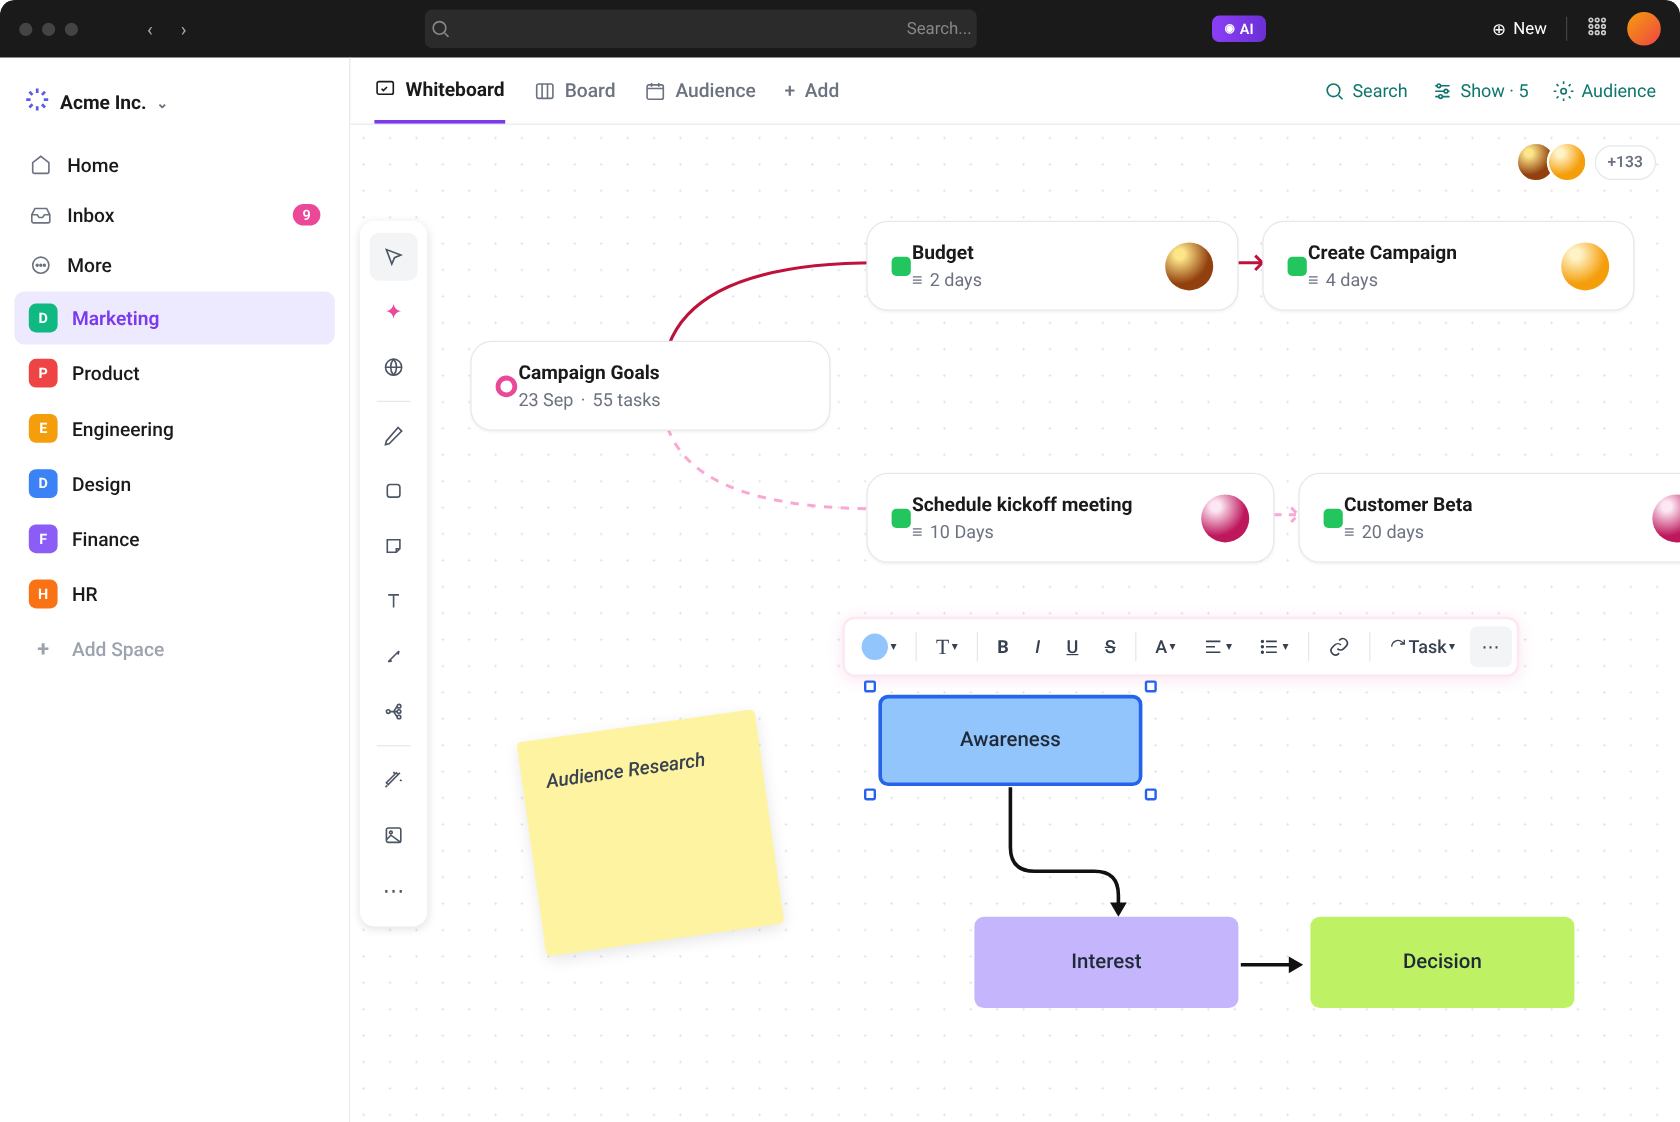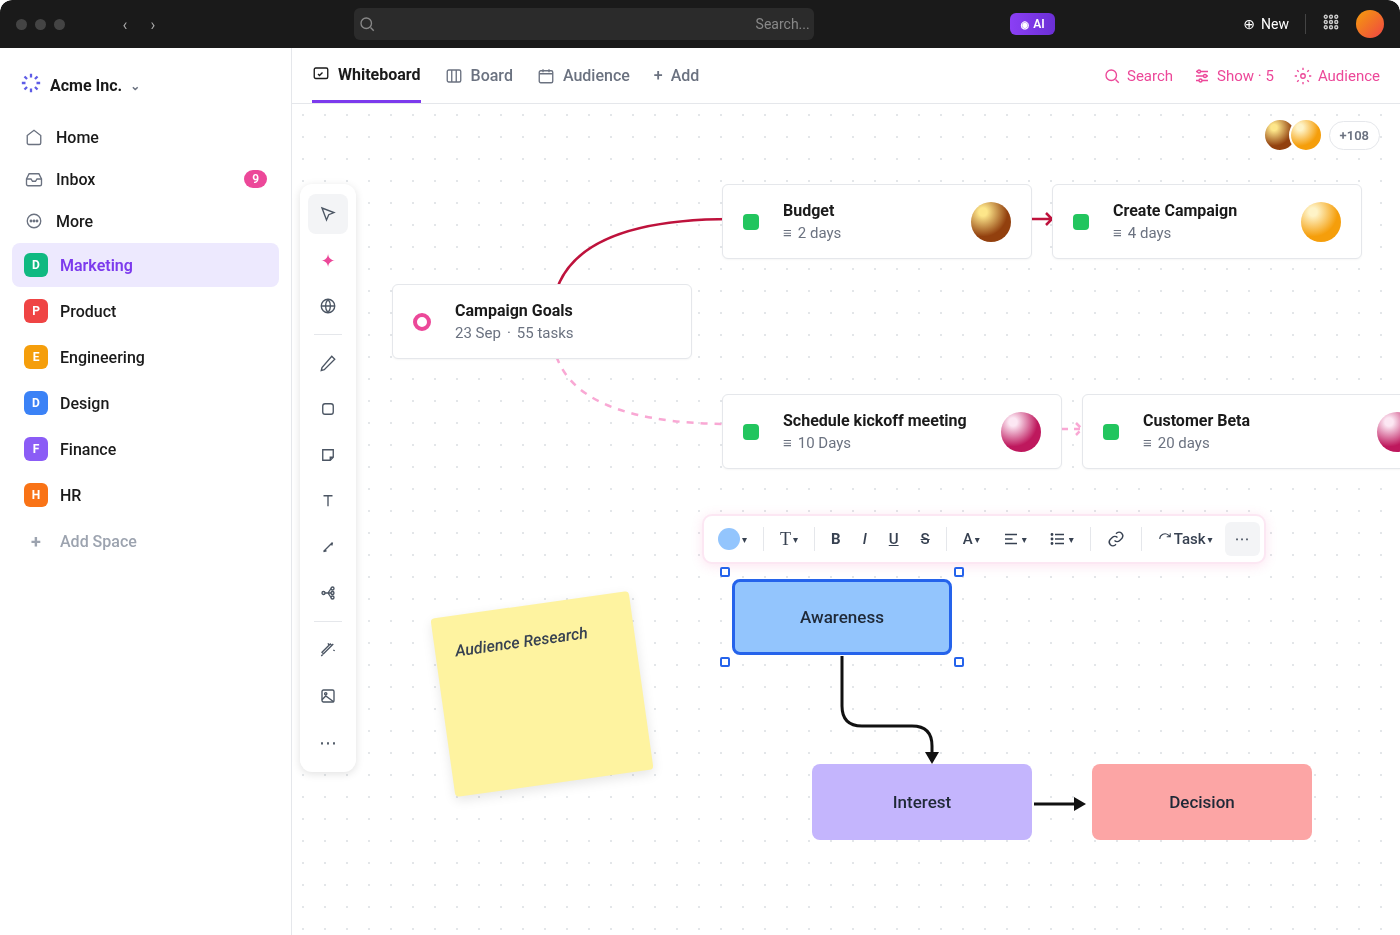--- a/index.html
+++ b/index.html
@@ -29,37 +29,37 @@
 .space-item { display: flex; align-items: center; gap: 12px; padding: 10px 12px; border-radius: 8px; font-size: 16px; color: #1a1a1a; cursor: pointer; font-weight: 500;}
 .space-item.active { background: #ede9fe; color: #7c3aed; font-weight: 600;}
 .space-icon { width: 24px; height: 24px; border-radius: 6px; display: flex; align-items: center; justify-content: center; color: #fff; font-size: 12px; font-weight: 700; flex-shrink: 0;}
 .add-space { color: #9ca3af; }
 .add-space .space-icon { background: transparent; color: #9ca3af; font-size:18px;}
 
 .content { flex: 1; display: flex; flex-direction: column; position: relative; }
 .tabs { height: 56px; border-bottom: 1px solid #e5e7eb; display: flex; align-items: center; padding: 0 20px; gap: 24px; position:relative;}
 .tab { display: flex; align-items: center; gap: 8px; font-size: 16px; color: #6b7280; cursor: pointer; font-weight:500; height:100%;}
 .tab.active { color: #1a1a1a; font-weight: 700; border-bottom: 3px solid #7c3aed; }
-.tab-right { margin-left: auto; display: flex; align-items: center; gap: 20px; color: #ec4899; font-size: 15px;}
+.tab-right { margin-left: auto; display: flex; align-items: center; gap: 20px; color: #0f766e; font-size: 15px;}
 .tab-right .item { display: flex; align-items: center; gap: 6px; cursor: pointer;}
 
 .canvas { flex: 1; position: relative; background: #fff; overflow: hidden; }
 .canvas::before {
   content: ""; position: absolute; inset: 0;
   background-image: radial-gradient(#d1d5db 1px, transparent 1px);
   background-size: 22px 22px; opacity: 0.6;
 }
 .canvas > * { position: absolute; }
 
 .tools { left: 8px; top: 80px; width: 56px; background: #fff; border-radius: 12px; box-shadow: 0 2px 8px rgba(0,0,0,0.12); padding: 10px 0; display: flex; flex-direction: column; align-items: center; gap: 6px;}
 .tool { width: 40px; height: 40px; border-radius: 8px; display: flex; align-items: center; justify-content: center; cursor: pointer; color: #4b5563; font-size:18px;}
 .tool.active { background: #f3f4f6; }
 .tool-sep { width: 28px; height: 1px; background: #e5e7eb; margin: 2px 0;}
 
-.card { background: #fff; border: 1px solid #e5e7eb; border-radius: 6px; padding: 16px 20px; display: flex; align-items: center; gap: 24px; box-shadow: 0 1px 2px rgba(0,0,0,0.04);}
+.card { background: #fff; border: 1px solid #e5e7eb; border-radius: 18px; padding: 16px 20px; display: flex; align-items: center; gap: 1px; box-shadow: 0 1px 2px rgba(0,0,0,0.04);}
 .card .status { width: 16px; height: 16px; border-radius: 4px; flex-shrink:0;}
 .card .body { flex: 1; display: flex; flex-direction: column; gap: 4px; }
 .card .title { font-weight: 700; color: #1a1a1a; font-size: 16px;}
 .card .meta { color: #6b7280; font-size: 15px; display: flex; align-items: center; gap: 6px;}
 .card .av { width: 40px; height: 40px; border-radius: 50%; flex-shrink:0;}
 
 .goals-card { left: 100px; top: 180px; width: 300px; }
 .goals-card .status { width: 18px; height: 18px; border: 4px solid #ec4899; border-radius: 50%; background: transparent;}
 
 .budget-card { left: 430px; top: 80px; width: 310px; }
@@ -70,21 +70,21 @@
 .sticky { left: 150px; top: 500px; width: 200px; height: 180px; background: #fef3a0; transform: rotate(-8deg); box-shadow: 0 4px 12px rgba(0,0,0,0.1); border-radius: 4px; display: flex; align-items: flex-start; padding: 26px 20px; font-style: italic; color: #374151; font-weight: 500; font-size: 16px;}
 .sticky span { transform: rotate(0deg);}
 
 .flow-box { border-radius: 8px; display: flex; align-items: center; justify-content: center; font-size: 17px; font-weight: 500; color: #1f2937;}
 .awareness { left: 440px; top: 475px; width: 220px; height: 76px; background: #93c5fd; border: 3px solid #2563eb;}
 .sel-handles { position: absolute; inset: -10px; pointer-events: none;}
 .sel-handles i { position: absolute; width: 10px; height: 10px; background: #fff; border: 2px solid #2563eb; border-radius: 2px;}
 .sel-handles i:nth-child(1){left:-5px;top:-5px;} .sel-handles i:nth-child(2){right:-5px;top:-5px;}
 .sel-handles i:nth-child(3){left:-5px;bottom:-5px;} .sel-handles i:nth-child(4){right:-5px;bottom:-5px;}
 .interest { left: 520px; top: 660px; width: 220px; height: 76px; background: #c4b5fd;}
-.decision { left: 800px; top: 660px; width: 220px; height: 76px; background: #fca5a5;}
+.decision { left: 800px; top: 660px; width: 220px; height: 76px; background: #bef264;}
 
 .format-bar { left: 410px; top: 410px; background: #fff; border-radius: 10px; box-shadow: 0 2px 12px rgba(236,72,153,0.15); border: 2px solid #fce7f3; display: flex; align-items: center; padding: 4px; gap: 2px;}
 .format-bar .btn { padding: 8px 10px; border-radius: 6px; cursor: pointer; color: #374151; display: flex; align-items: center; gap: 2px; font-size: 15px; font-weight:500;}
 .format-bar .bsep { width: 1px; height: 24px; background: #e5e7eb; margin: 0 4px;}
 .format-bar .color-sw { width: 22px; height: 22px; border-radius: 50%; background: #93c5fd;}
 .task-chip { font-size: 13px;}
 .more-dots { background: #f3f4f6; border-radius: 6px;}
 
 .avatars { right: 20px; top: 14px; display: flex; align-items: center;}
 .avatars .av { width: 34px; height: 34px; border-radius: 50%; border: 2px solid #fff; margin-left: -8px;}
@@ -270,21 +270,21 @@
           <span>Audience</span>
         </div>
       </div>
     </div>
 
     <div class="canvas">
 
       <div class="avatars">
         <div class="av av-brown"></div>
         <div class="av av-blonde"></div>
-        <div class="more">+108</div>
+        <div class="more">+133</div>
       </div>
 
       <div class="tools">
         <div class="tool active">
             <svg class="ico-svg" viewBox="0 0 24 24">
               <path d="m4 4 6 16 3-7 7-3z"></path>
             </svg>
           </div>
         <div class="tool">
             <span style="color:#ec4899;">✦</span>

